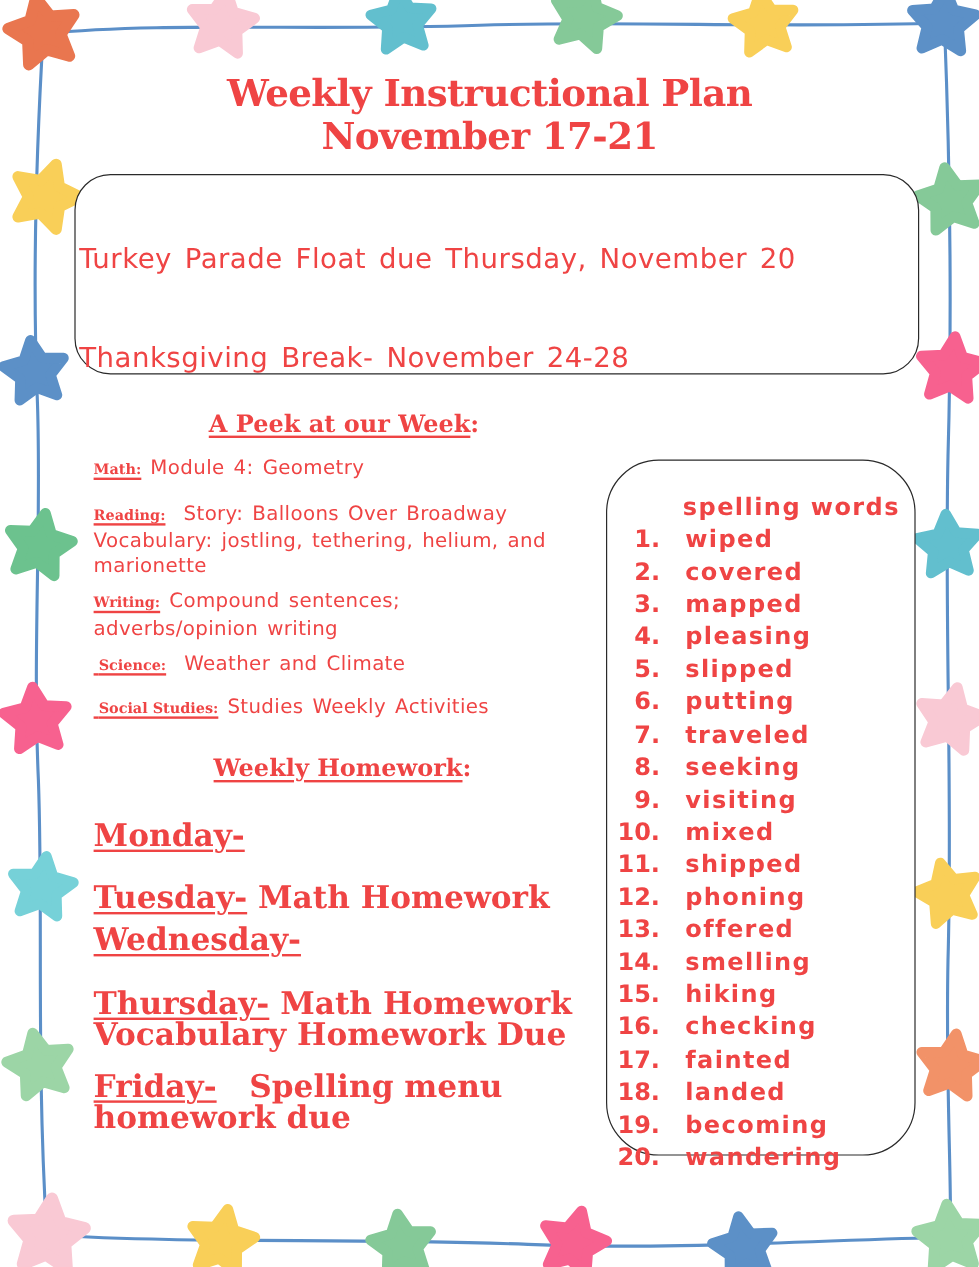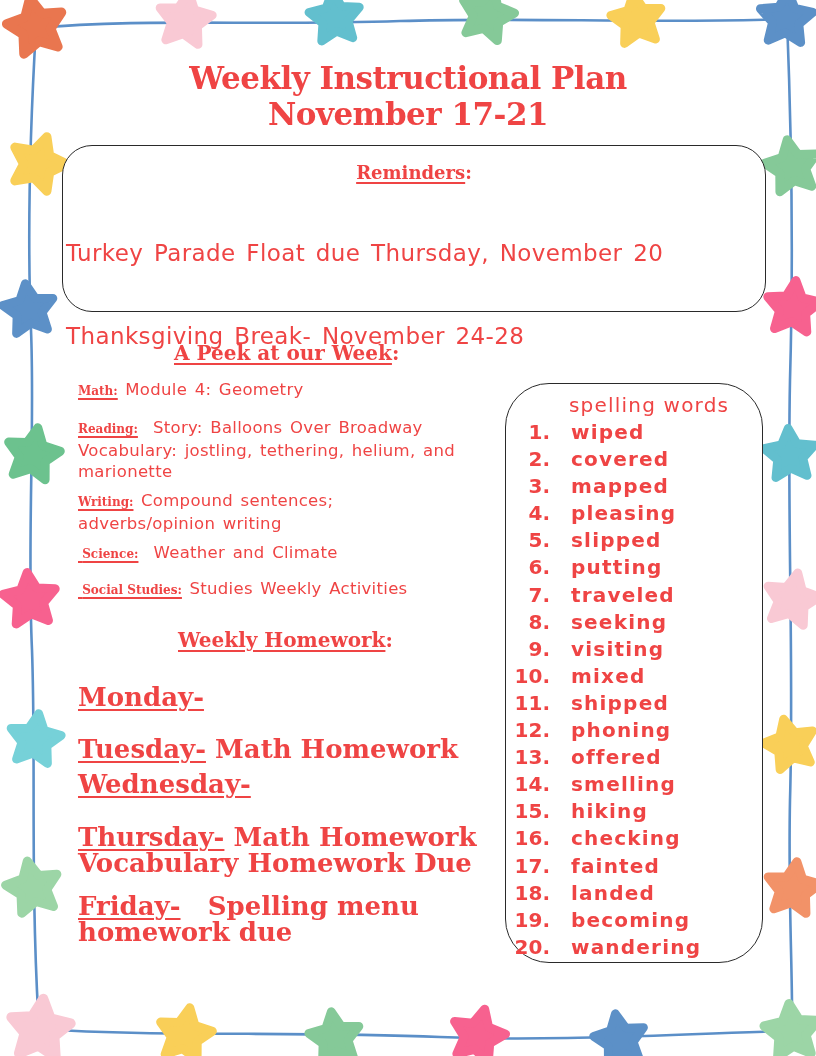--- a/index.html
+++ b/index.html
@@ -30,21 +30,21 @@
   .peek-item { left:78px; width:452px; margin:0; font-size:16.5px; line-height:21px;
     letter-spacing:0.3px; word-spacing:2px; white-space:pre-wrap; }
   .peek-item .lbl { font-size:12px; letter-spacing:0; word-spacing:0; }
 
   #hw-heading { left:178px; top:628px; font-size:20px; }
   .hw-item { left:78px; width:452px; margin:0; font-size:26px; line-height:26px;
     white-space:pre-wrap; font-family:"DejaVu Serif", serif; font-weight:bold; }
 
   #spelling-box { left:505px; top:383px; width:256px; height:578px;
     border:1.8px solid #2a2a2a; border-radius:44px; background:#fff; }
-  #spelling-heading { margin-top:9px; padding-left:63px; font-size:20px; font-weight:normal;
+  #spelling-heading { margin-top:26px; padding-left:63px; font-size:20px; font-weight:bold;
     letter-spacing:1.2px; line-height:24px; }
   #spelling-list { margin-top:2px; }
   .sp-row { line-height:27.1px; font-size:20px; font-weight:bold; letter-spacing:1.2px; }
   .sp-num { display:inline-block; width:44px; text-align:right; letter-spacing:0; }
   .sp-word { margin-left:21px; }
 </style>
 </head>
 <body>
 
 <div class="page">
@@ -87,21 +87,20 @@
     <use href="#star-shape" transform="translate(478,1036) rotate(14) scale(0.60)" style="fill:#F7618F;stroke:#F7618F"></use>
     <use href="#star-shape" transform="translate(620,1040) rotate(-10) scale(0.58)" style="fill:#5C90C7;stroke:#5C90C7"></use>
   </svg>
 
   <div id="page-title" class="abs slab">
     <div>Weekly Instructional Plan</div>
     <div>November 17-21</div>
   </div>
 
   <div id="reminders-box" class="abs">
-    <div id="reminders-heading" class="slab sec-heading"><span class="u">Reminders</span><span class="colon">:</span></div>
     <div id="reminders-body" class="hand">
       <div>Turkey Parade Float due Thursday, November 20</div>
       <div>Thanksgiving Break- November 24-28</div>
     </div>
   </div>
 
   <div id="peek-heading" class="abs slab sec-heading"><span class="u">A Peek at our Week</span><span class="colon">:</span></div>
 
   <p class="abs hand peek-item" style="top:379px"><span class="slab u lbl">Math:</span><span> Module 4: Geometry</span></p>
 

